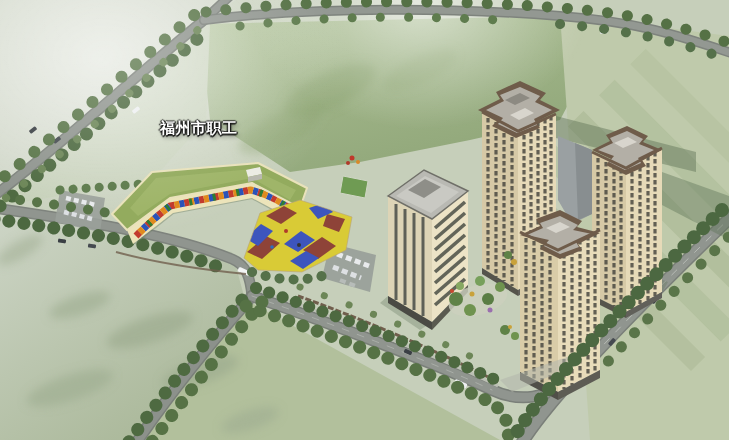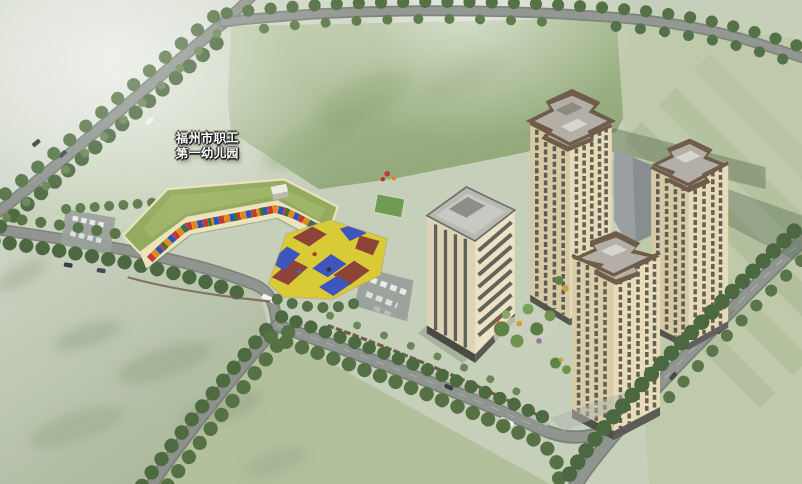--- a/index.html
+++ b/index.html
@@ -4,21 +4,21 @@
 <style>
   html,body{margin:0;padding:0;background:#cfd6c6;}
   .stage{position:relative;width:729px;height:440px;overflow:hidden;
          font-family:"DejaVu Sans",sans-serif;}
   .stage svg{position:absolute;left:0;top:0;}
   .map-label{position:absolute;color:#fff;font-weight:700;
     text-shadow:-1.5px 0 1px rgba(25,25,25,.85), 1.5px 0 1px rgba(25,25,25,.85),
                  0 -1.5px 1px rgba(25,25,25,.85), 0 1.5px 1px rgba(25,25,25,.85),
                  1px 1px 0 rgba(25,25,25,.9), 2px 3px 4px rgba(0,0,0,.45);
     white-space:nowrap;}
-  #lbl-kindergarten{left:160px;top:119px;font-size:11px;line-height:1.3;letter-spacing:.5px;}
+  #lbl-kindergarten{left:160px;top:119px;font-size:15px;line-height:1.3;letter-spacing:.5px;}
   #lbl-street{left:463px;top:199px;font-size:21px;letter-spacing:1.5px;}
 </style>
 </head>
 <body>
 
 <div class="stage">
 <svg width="729" height="440" viewBox="0 0 729 440">
   <defs>
     <linearGradient id="gCenter" x1="0" y1="0" x2="0.6" y2="1">
       <stop offset="0" stop-color="#aabe90"></stop>
@@ -311,15 +311,14 @@
     <path d="M722,210 C672,258 606,324 574,360 C550,387 528,414 512,440" stroke="#4c6841" stroke-width="14" stroke-dasharray="0.1 13"></path>
     <path d="M742,224 C696,268 636,330 604,366" stroke="#5a7549" stroke-width="11" stroke-dasharray="0.1 19"></path>
     <path d="M300,287 C360,308 430,336 478,360" stroke="#6c8657" stroke-width="7" stroke-dasharray="0.1 26"></path>
   </g>
 
   <rect x="-120" y="-120" width="460" height="330" fill="url(#fog1)" opacity="0.5"></rect>
 </svg>
 
   <div class="map-label" id="lbl-kindergarten">
     <div>福州市职工</div>
-    <div>第一幼儿园</div>
   </div>
 </div>
 
 </body></html>

